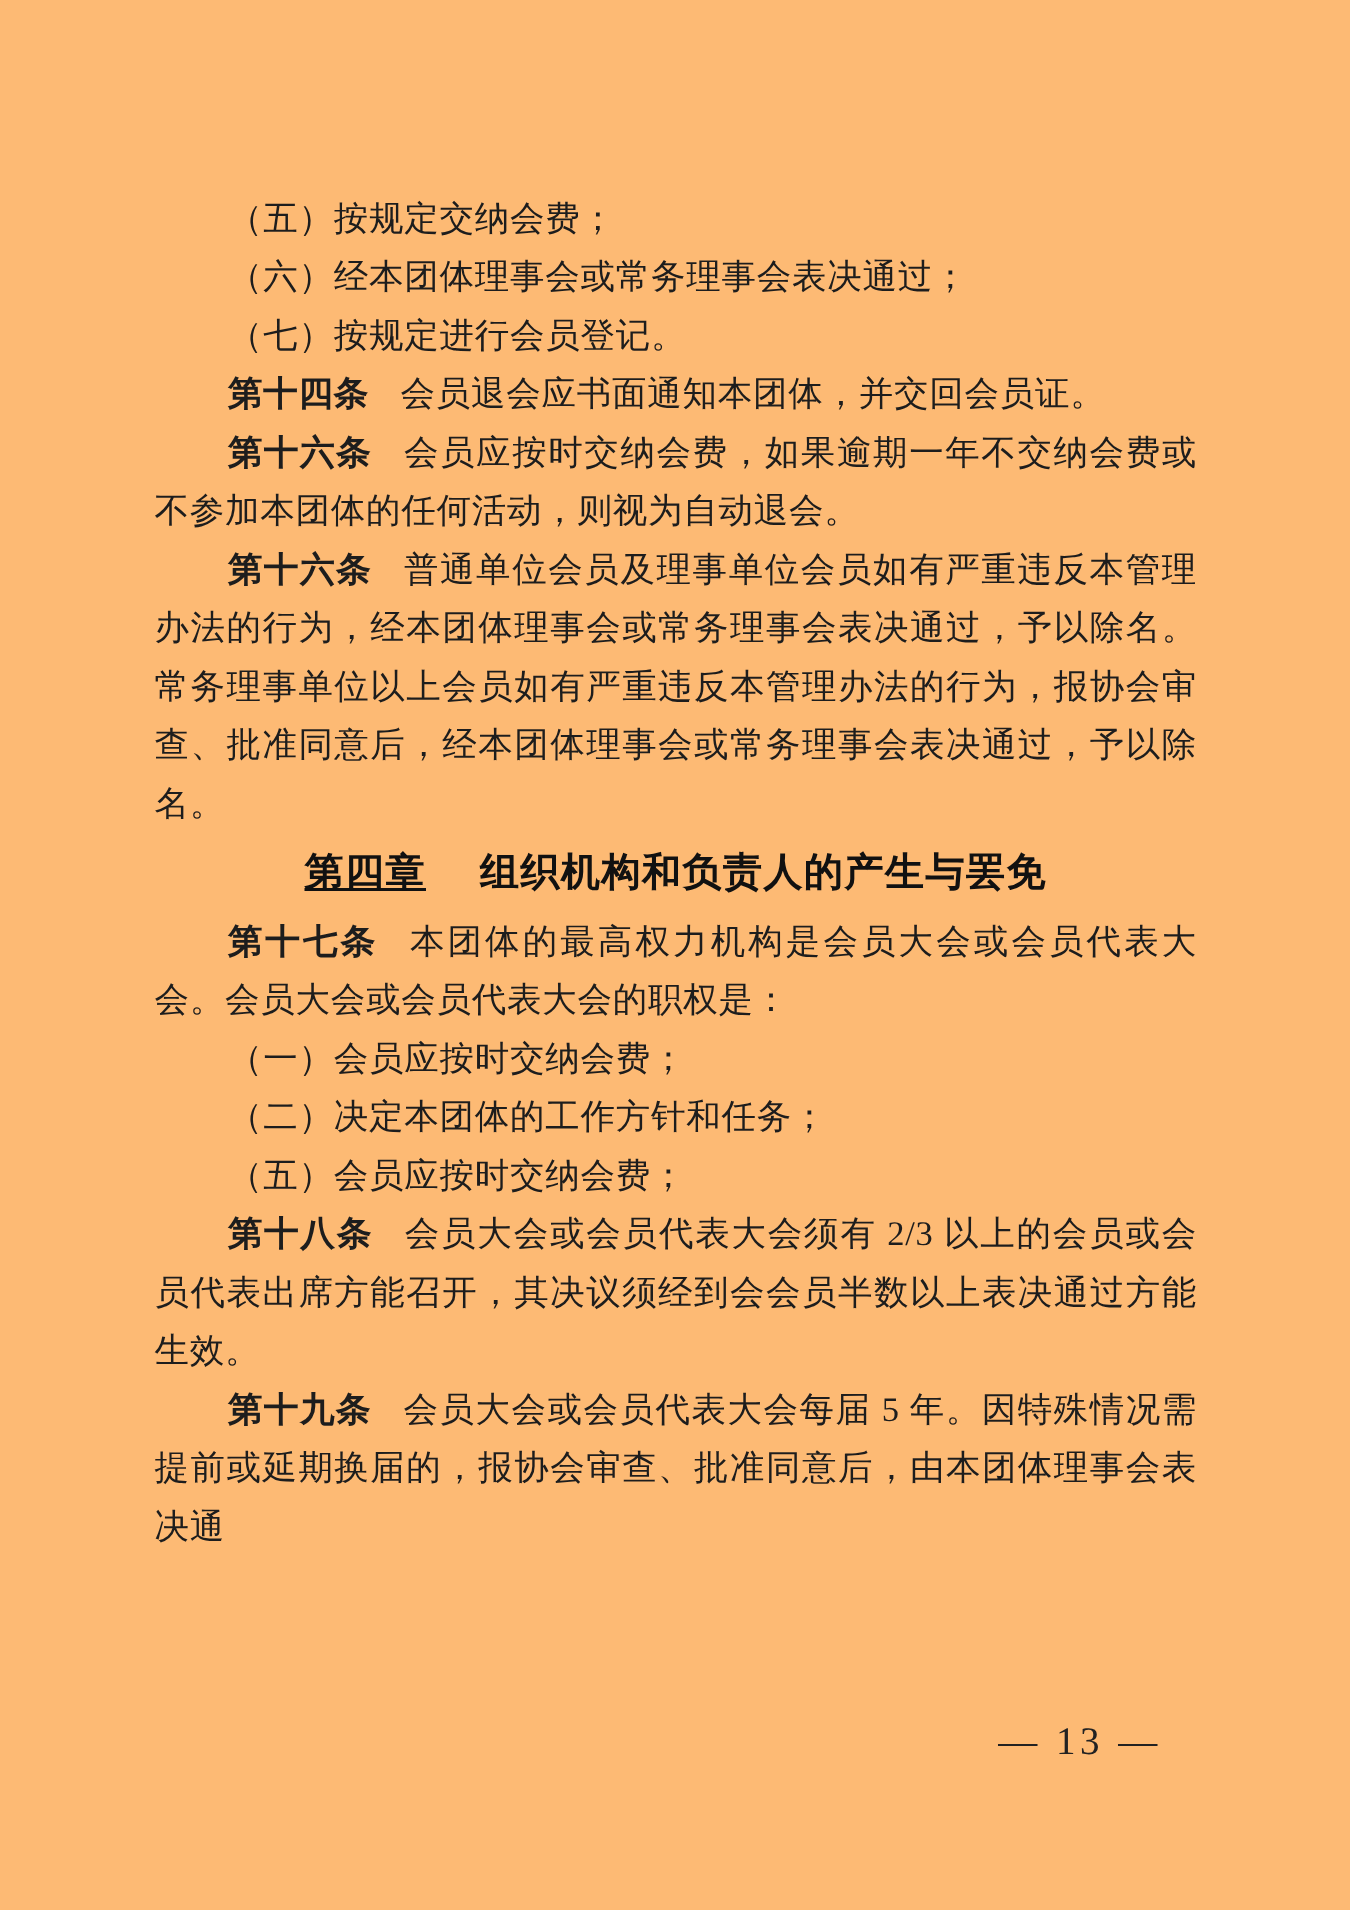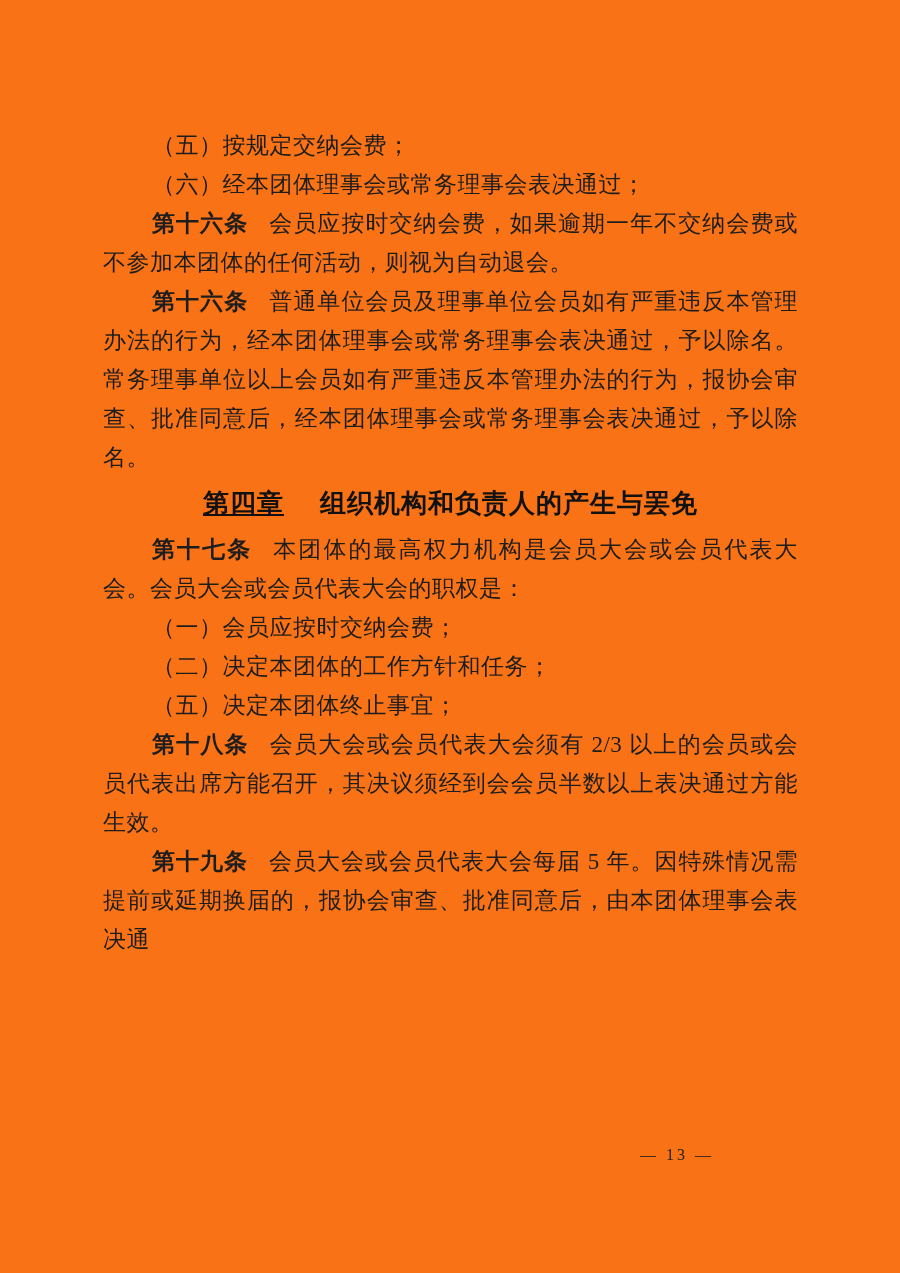--- a/index.html
+++ b/index.html
@@ -4,21 +4,21 @@
 <style>
   html, body {
     margin: 0;
     padding: 0;
     background: #ffffff;
   }
   .page {
     position: relative;
     width: 900px;
     height: 1273px;
-    background: #f97316;
+    background: #fdba74;
     overflow: hidden;
     font-family: "Liberation Serif", "DejaVu Serif", serif;
     color: #1d1d1d;
   }
   .content {
     position: absolute;
     left: 103px;
     top: 126px;
     width: 695px;
     font-size: 23px;
@@ -46,43 +46,46 @@
   }
   .chapter-label {
     margin-right: 36px;
     text-decoration: underline;
   }
   .footer {
     position: absolute;
     left: 640px;
     top: 1146px;
     width: 160px;
-    font-size: 16px;
+    text-align: center;
+    font-size: 26px;
     letter-spacing: 3px;
     color: #222222;
   }
 </style>
 </head>
 <body>
 
 <div class="page">
   <div class="content">
 
     <p class="para"><span>（五）按规定交纳会费；</span></p>
     <p class="para"><span>（六）经本团体理事会或常务理事会表决通过；</span></p>
+    <p class="para"><span>（七）按规定进行会员登记。</span></p>
 
+    <p class="para"><b class="term">第十四条</b><span>会员退会应书面通知本团体，并交回会员证。</span></p>
     <p class="para"><b class="term">第十六条</b><span>会员应按时交纳会费，如果逾期一年不交纳会费或不参加本团体的任何活动，则视为自动退会。</span></p>
     <p class="para"><b class="term">第十六条</b><span>普通单位会员及理事单位会员如有严重违反本管理办法的行为，经本团体理事会或常务理事会表决通过，予以除名。常务理事单位以上会员如有严重违反本管理办法的行为，报协会审查、批准同意后，经本团体理事会或常务理事会表决通过，予以除名。</span></p>
 
     <p class="para chapter"><span class="chapter-label">第四章</span><span>组织机构和负责人的产生与罢免</span></p>
 
     <p class="para"><b class="term">第十七条</b><span>本团体的最高权力机构是会员大会或会员代表大会。会员大会或会员代表大会的职权是：</span></p>
     <p class="para"><span>（一）会员应按时交纳会费；</span></p>
     <p class="para"><span>（二）决定本团体的工作方针和任务；</span></p>
-    <p class="para"><span>（五）决定本团体终止事宜；</span></p>
+    <p class="para"><span>（五）会员应按时交纳会费；</span></p>
 
     <p class="para"><b class="term">第十八条</b><span>会员大会或会员代表大会须有 2/3 以上的会员或会员代表出席方能召开，其决议须经到会会员半数以上表决通过方能生效。</span></p>
     <p class="para"><b class="term">第十九条</b><span>会员大会或会员代表大会每届 5 年。因特殊情况需提前或延期换届的，报协会审查、批准同意后，由本团体理事会表决通</span></p>
 
   </div>
 
   <div class="footer">— 13 —</div>
 </div>
 
 </body></html>

